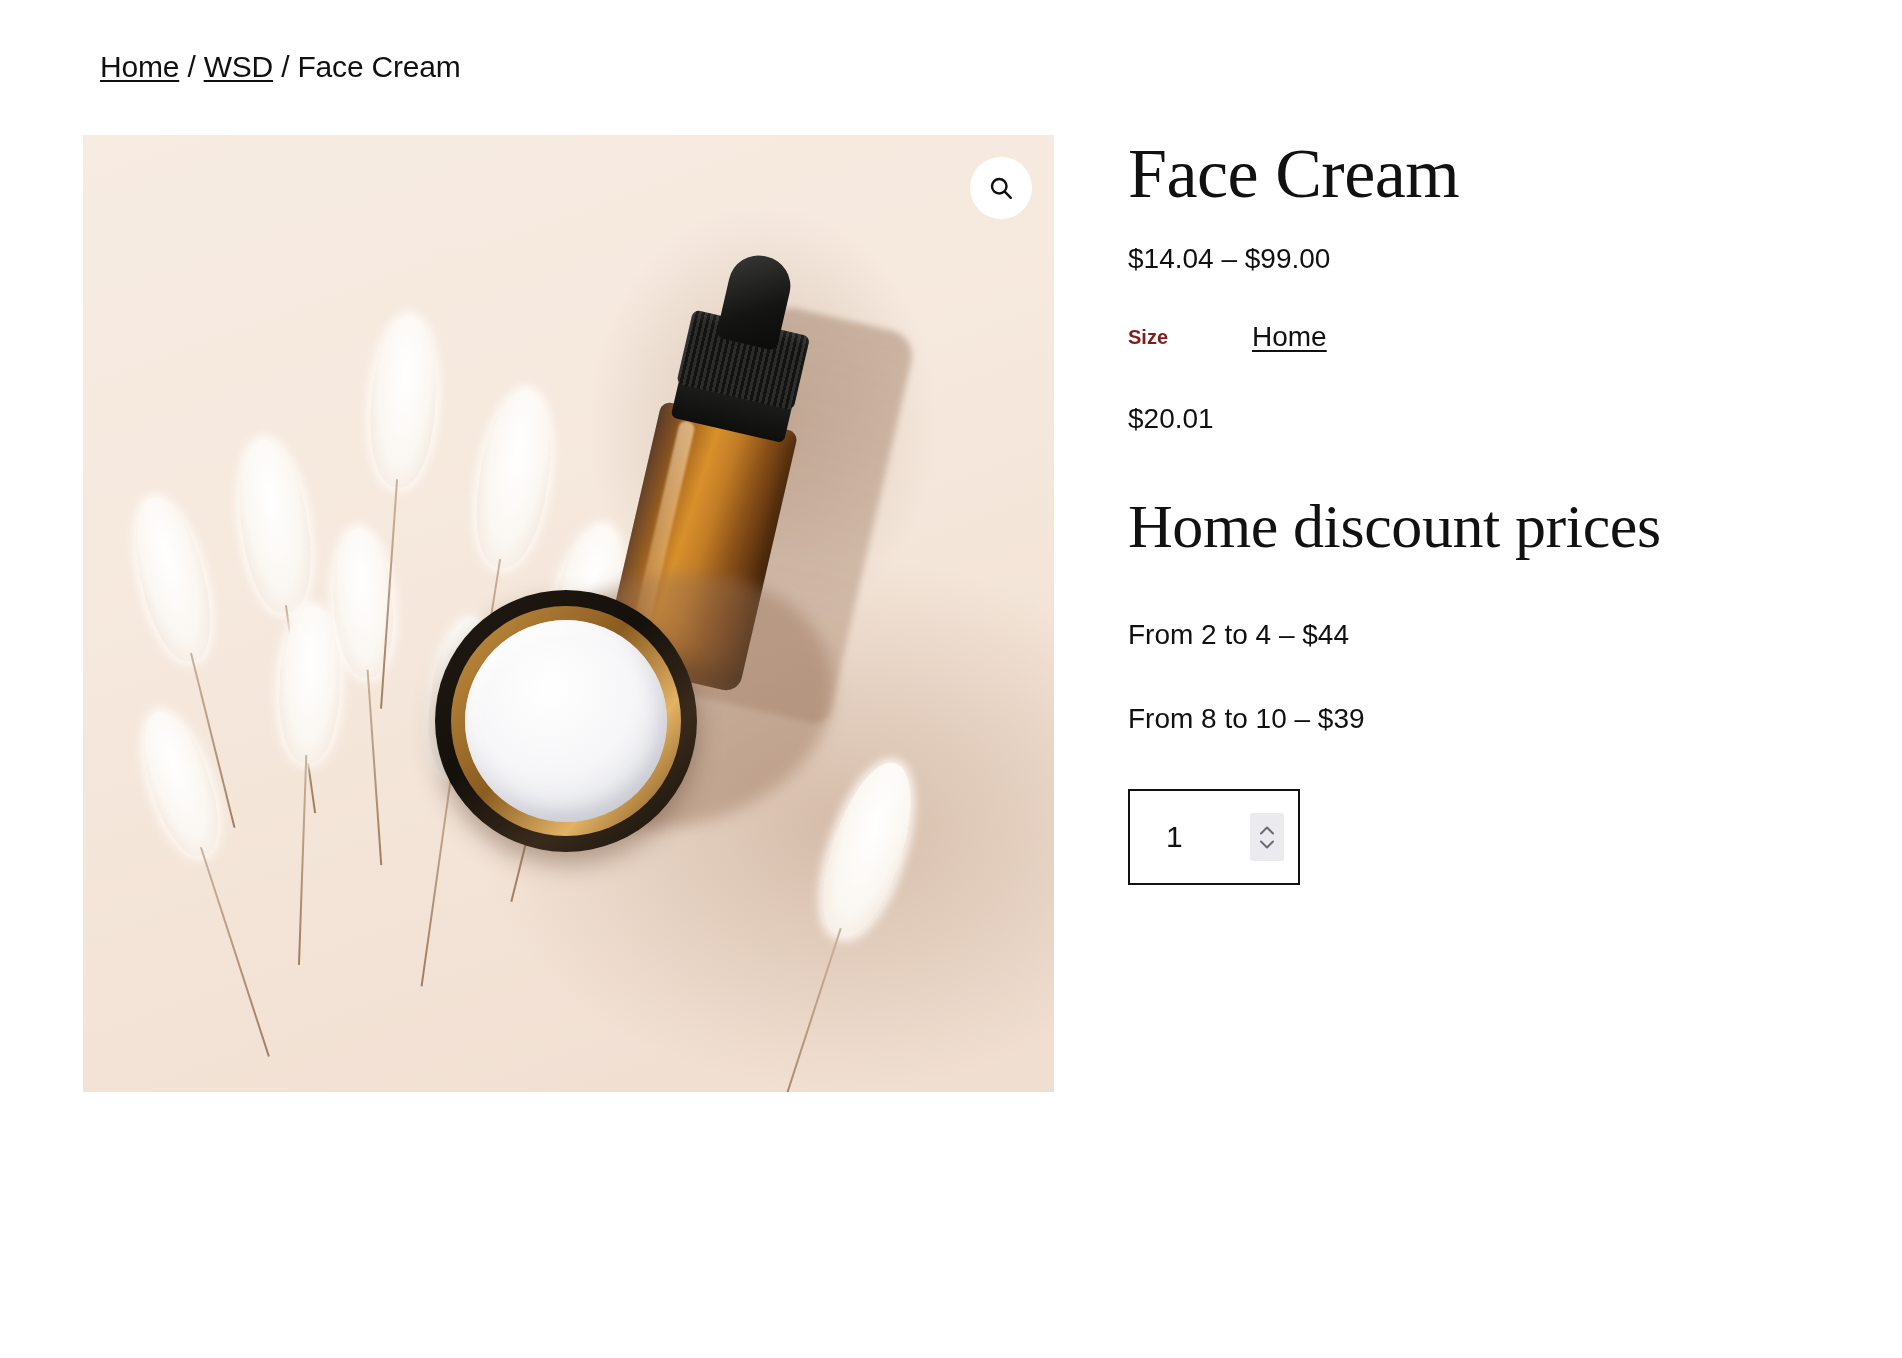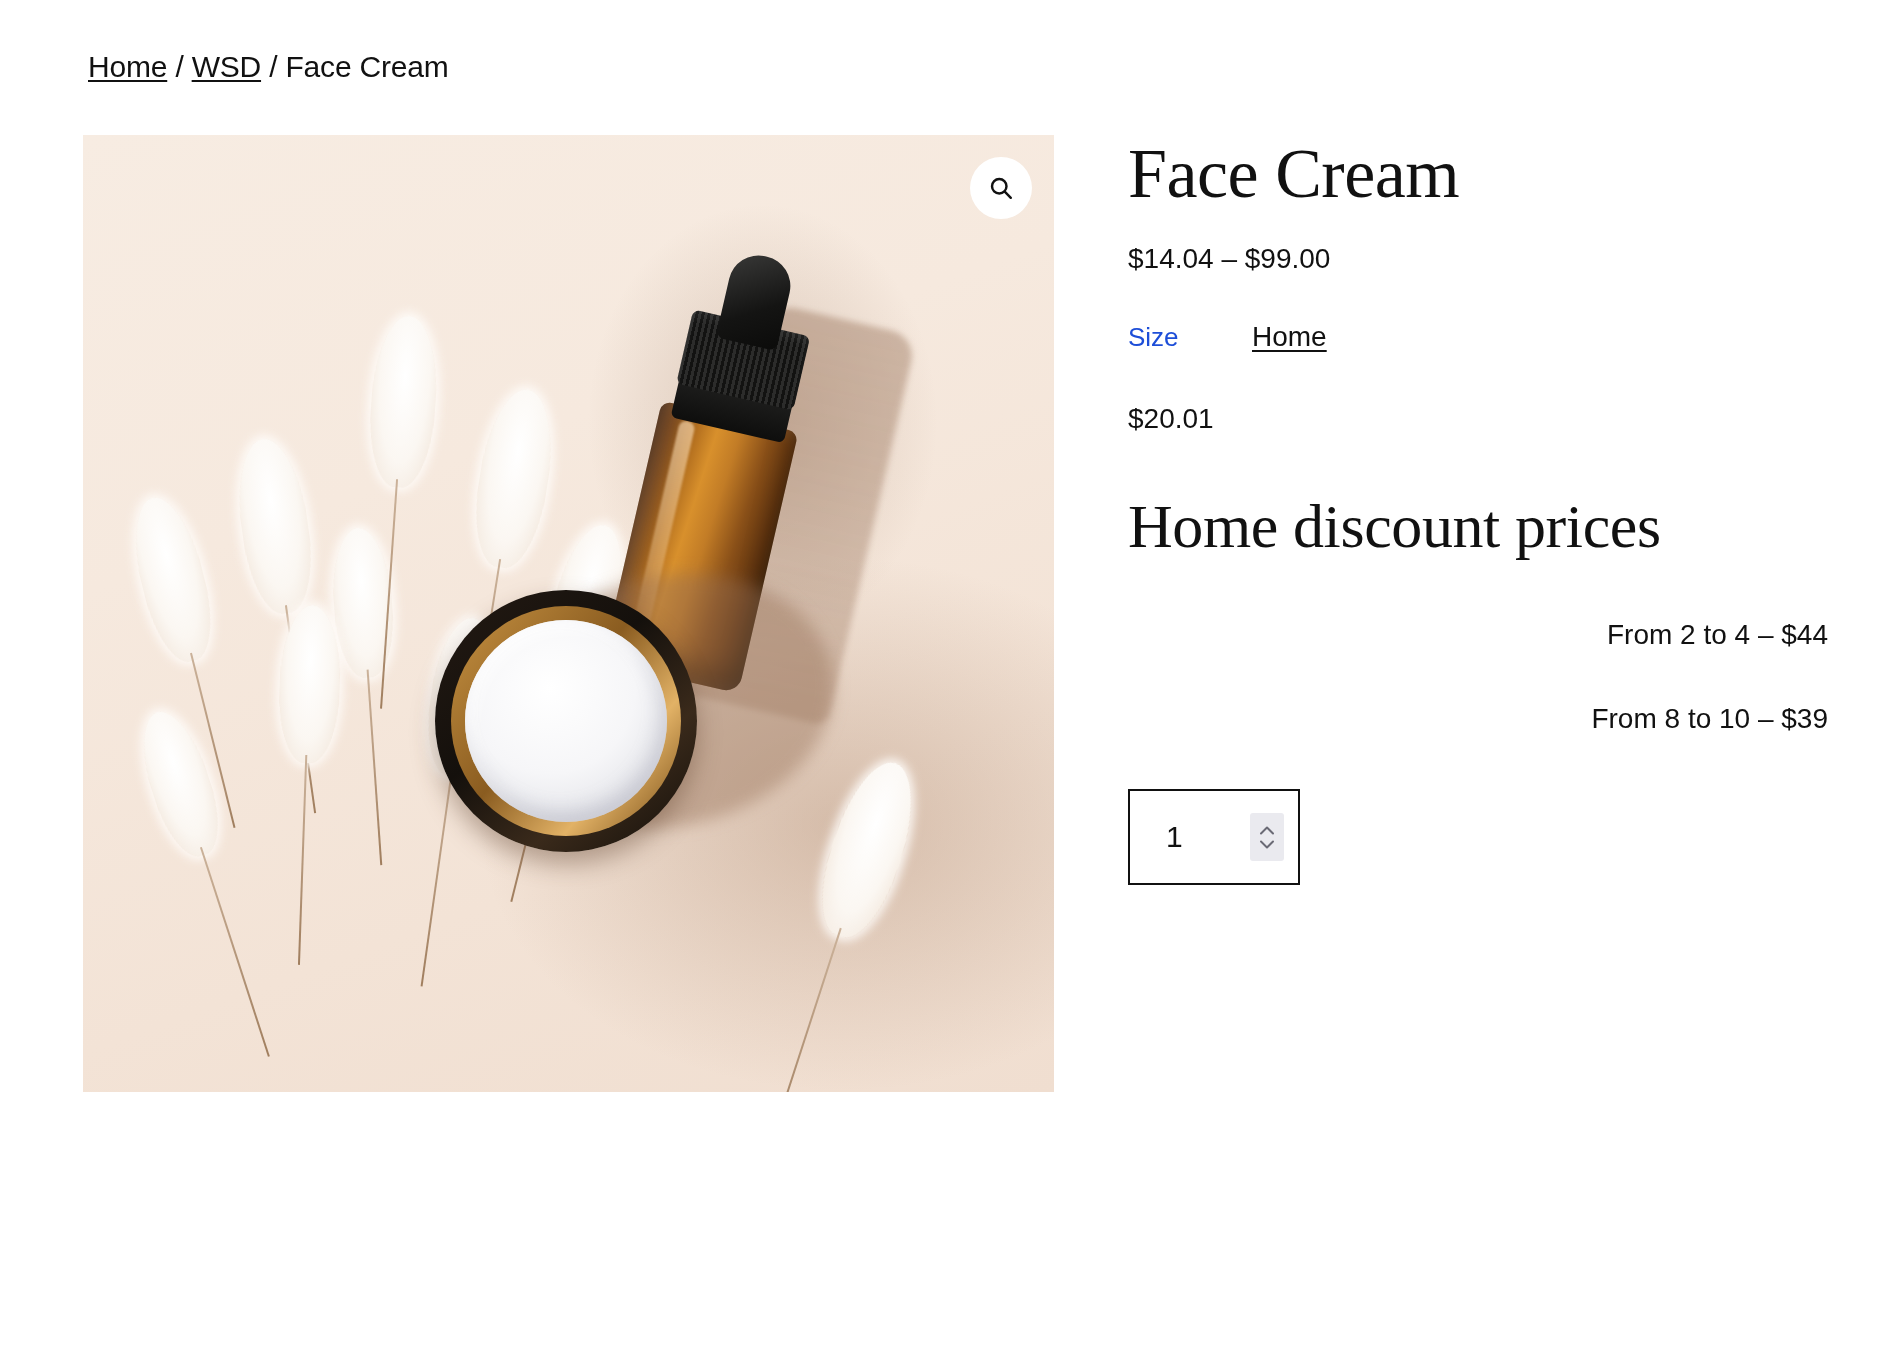--- a/index.html
+++ b/index.html
@@ -13,21 +13,21 @@
   .page {
     position: relative;
     width: 1902px; height: 1358px;
     background: #ffffff;
     overflow: hidden;
   }
 
   
   .breadcrumb {
     position: absolute;
-    left: 88px; top: 48px;
+    left: 100px; top: 48px;
     font-size: 30px;
     line-height: 38px;
     color: #111111;
     letter-spacing: -0.2px;
     white-space: nowrap;
   }
   .breadcrumb a {
     color: #111111;
     text-decoration: underline;
     text-underline-offset: 3px;
@@ -191,23 +191,23 @@
     line-height: 36px;
     color: #111111;
   }
 
   .variations {
     margin-top: 44px;
     display: flex;
     align-items: center;
   }
   .var-label {
-    font-size: 26px;
-    font-weight: 400;
-    color: #1d4ed8;
+    font-size: 20px;
+    font-weight: 700;
+    color: #7f1d1d;
     width: 102px;
     flex: none;
   }
   .select-wrap {
     position: relative;
     width: 366px;
     height: 108px;
     flex: none;
   }
   .size-select {
@@ -254,21 +254,20 @@
     line-height: 70px;
     font-weight: 400;
     color: #111111;
     margin: 54px 0 0 0;
     letter-spacing: -0.4px;
   }
   .bulk-list {
     margin: 56px 0 0 0;
     padding: 0;
     list-style: none;
-    text-align: right;
   }
   .bulk-list li {
     font-size: 28px;
     line-height: 36px;
     color: #111111;
     margin-bottom: 48px;
   }
   .bulk-list li:last-child { margin-bottom: 0; margin-top: 39px; }
 
   .cart-row { margin-top: 52px; }

